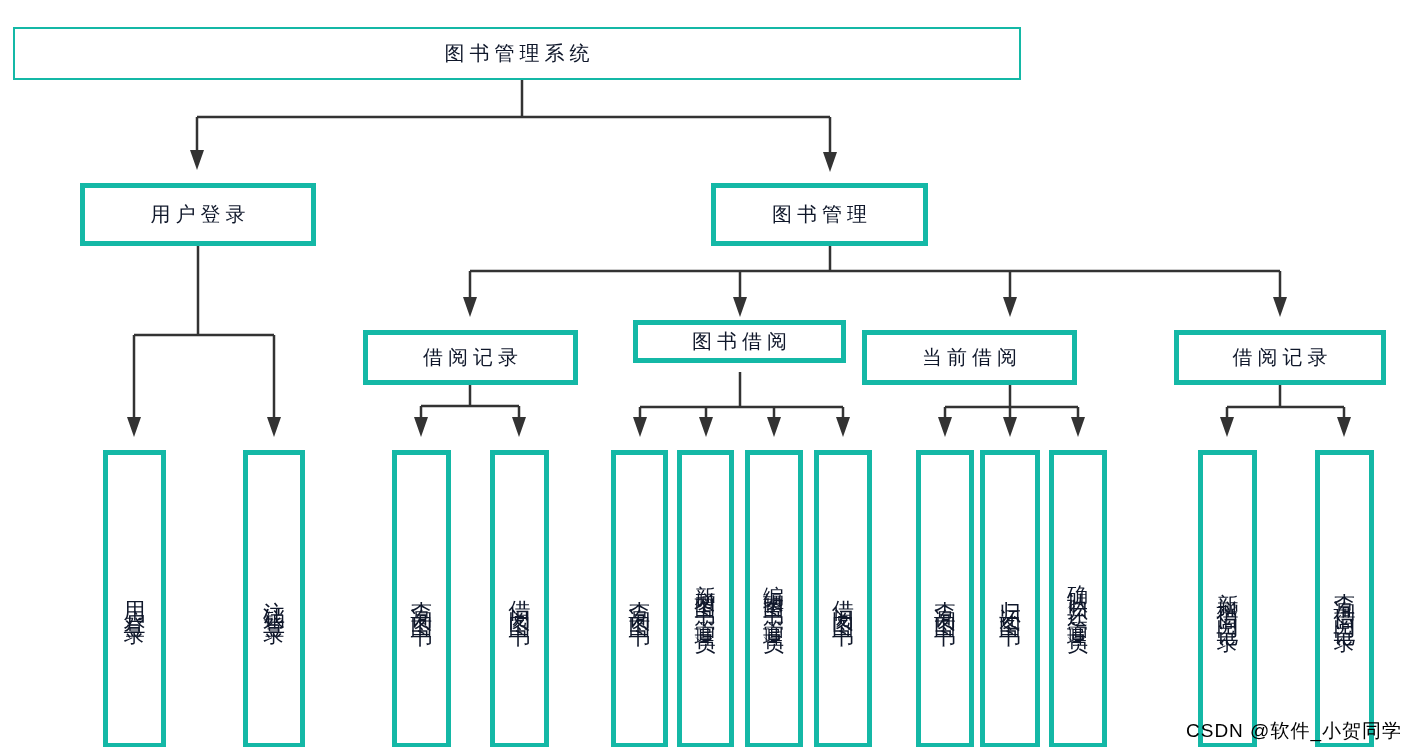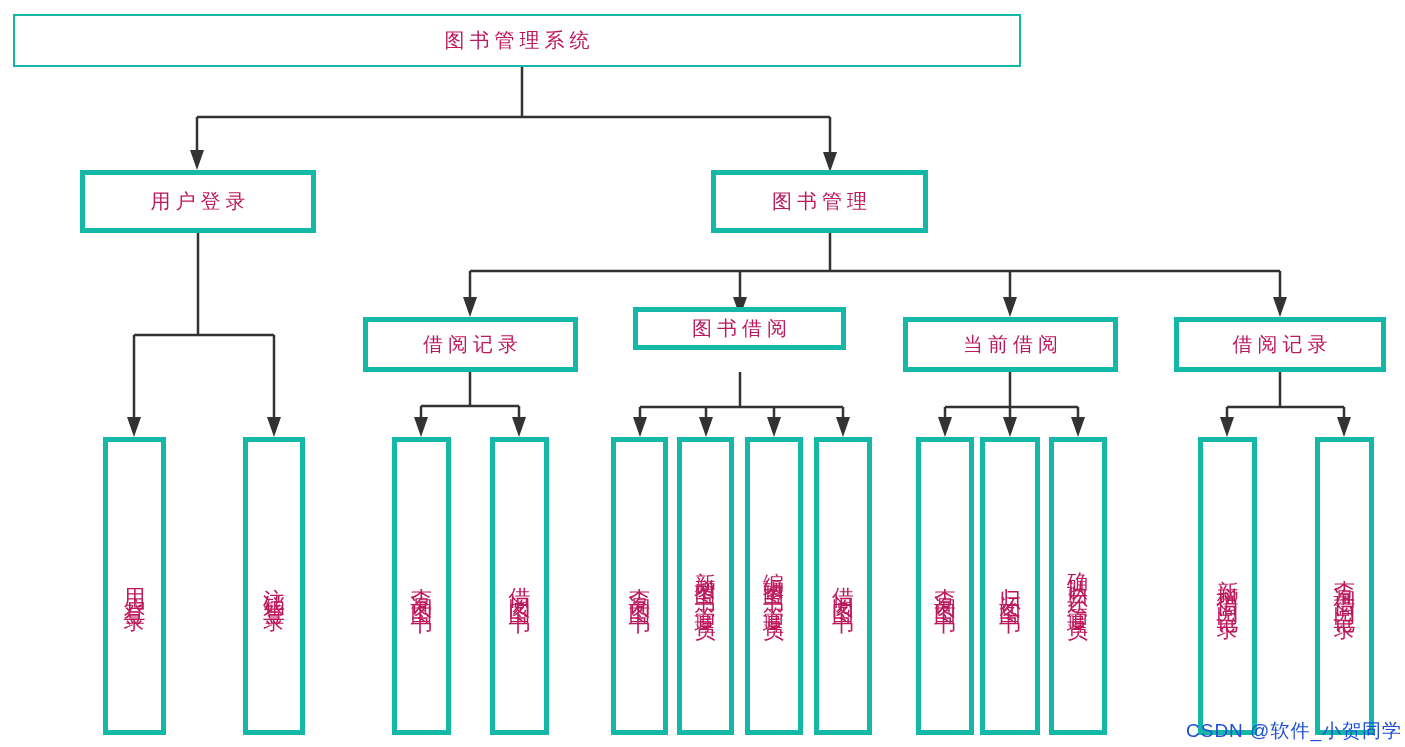--- a/index.html
+++ b/index.html
@@ -15,41 +15,42 @@
     position: absolute;
     left: 0; top: 0;
     width: 1405px; height: 747px;
     z-index: 1;
   }
   .node {
     position: absolute;
     box-sizing: border-box;
     background: #ffffff;
     border: 5px solid #14b8a6;
-    color: #be185d;
+    color: #0f172a;
     display: flex;
     align-items: center;
     justify-content: center;
     z-index: 2;
+    margin-top: 13px;
   }
   .hnode {
     font-size: 20px;
     letter-spacing: 5px;
     text-indent: 5px;
     white-space: nowrap;
   }
   .root {
     left: 13px; top: 14px; width: 1008px; height: 53px;
     border-width: 2px;
   }
   .n-user-login { left: 80px;  top: 170px; width: 236px; height: 63px; }
   .n-book-mgmt  { left: 711px; top: 170px; width: 217px; height: 63px; }
   .n-new-rec    { left: 363px; top: 317px; width: 215px; height: 55px; }
   .n-borrow     { left: 633px; top: 307px; width: 213px; height: 43px; }
-  .n-current    { left: 903px; top: 317px; width: 215px; height: 55px; }
+  .n-current    { left: 862px; top: 317px; width: 215px; height: 55px; }
   .n-records    { left: 1174px; top: 317px; width: 212px; height: 55px; }
   .leaf {
     top: 437px;
     height: 298px;
     writing-mode: vertical-rl;
     text-orientation: mixed;
     font-size: 22px;
     letter-spacing: 8px;
     line-height: 1;
   }
@@ -65,21 +66,21 @@
   .l-query-3      { left: 916px;  width: 58px; }
   .l-return       { left: 980px;  width: 60px; }
   .l-confirm      { left: 1049px; width: 58px; }
   .l-add-record   { left: 1198px; width: 59px; }
   .l-query-record { left: 1315px; width: 59px; }
   .watermark {
     position: absolute;
     left: 1186px;
     top: 718px;
     font-size: 19px;
-    color: #1d4ed8;
+    color: #000000;
     letter-spacing: 1px;
     white-space: nowrap;
     z-index: 5;
   }
 </style>
 </head>
 <body>
 
 <div id="stage">
 

